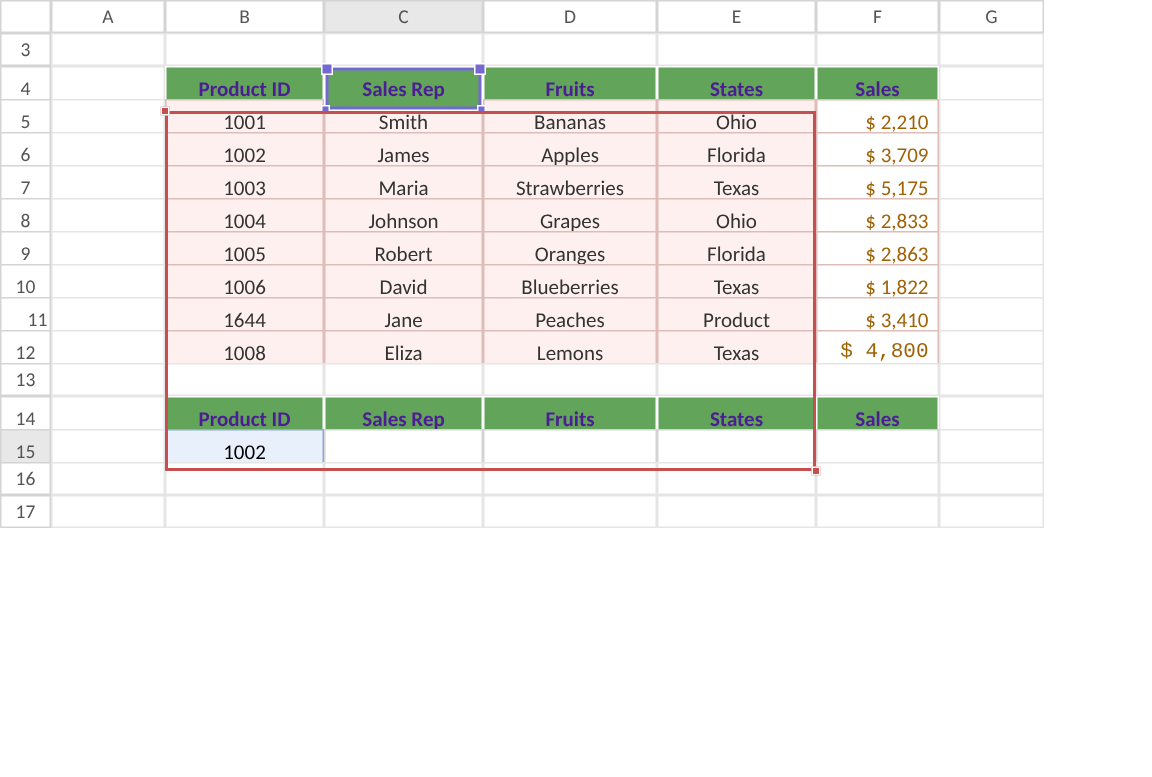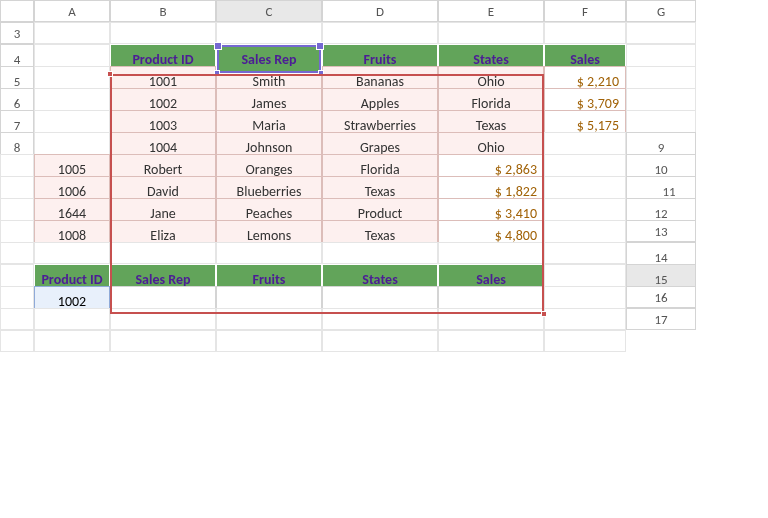--- a/index.html
+++ b/index.html
@@ -155,20 +155,21 @@
     <div class="cell td" style="height: 30px;">Strawberries</div>
     <div class="cell td" style="height: 30px;">Texas</div>
     <div class="cell td-r" style="height: 30px; text-align: right;">$  5,175</div>
     <div class="cell empty" style="height: 30px;"></div>
     <div class="row-hdr" style="height: 30px;">8</div>
     <div class="cell empty" style="height: 30px;"></div>
     <div class="cell td" style="height: 30px;">1004</div>
     <div class="cell td" style="height: 30px;">Johnson</div>
     <div class="cell td" style="height: 30px;">Grapes</div>
     <div class="cell td" style="height: 30px;">Ohio</div>
+    <div class="cell td-r" style="height: 30px;">$  2,833</div>
     <div class="cell empty" style="height: 30px;"></div>
     <div class="row-hdr" style="height: 30px;">9</div>
     <div class="cell empty" style="height: 30px;"></div>
     <div class="cell td" style="height: 30px;">1005</div>
     <div class="cell td" style="height: 30px;">Robert</div>
     <div class="cell td" style="height: 30px;">Oranges</div>
     <div class="cell td" style="height: 30px;">Florida</div>
     <div class="cell td-r" style="height: 30px;">$  2,863</div>
     <div class="cell empty" style="height: 30px;"></div>
     <div class="row-hdr" style="height: 30px;">10</div>
@@ -186,21 +187,21 @@
     <div class="cell td" style="height: 30px;">Peaches</div>
     <div class="cell td" style="height: 30px;">Product</div>
     <div class="cell td-r" style="height: 30px;">$  3,410</div>
     <div class="cell empty" style="height: 30px;"></div>
     <div class="row-hdr" style="height: 30px;">12</div>
     <div class="cell empty" style="height: 30px;"></div>
     <div class="cell td" style="height: 30px;">1008</div>
     <div class="cell td" style="height: 30px;">Eliza</div>
     <div class="cell td" style="height: 30px;">Lemons</div>
     <div class="cell td" style="height: 30px;">Texas</div>
-    <div class="cell td-r" style="height: 30px;">$  4,800</div>
+    <div class="cell td-r" style="height: 30px; font-family: Liberation Mono, monospace;">$  4,800</div>
     <div class="cell empty" style="height: 30px;"></div>
     <div class="row-hdr" style="height: 22px;">13</div>
     <div class="cell empty" style="height: 22px;"></div>
     <div class="cell empty" style="height: 22px;"></div>
     <div class="cell empty" style="height: 22px;"></div>
     <div class="cell empty" style="height: 22px;"></div>
     <div class="cell empty" style="height: 22px;"></div>
     <div class="cell empty" style="height: 22px;"></div>
     <div class="cell empty" style="height: 22px;"></div>
     <div class="row-hdr" style="height: 30px;">14</div>

